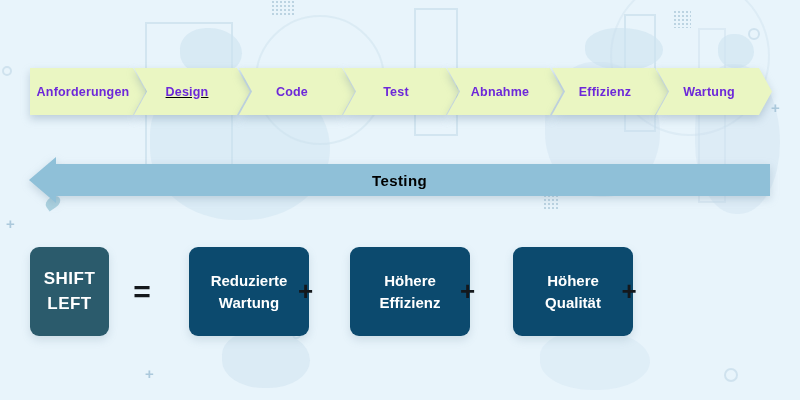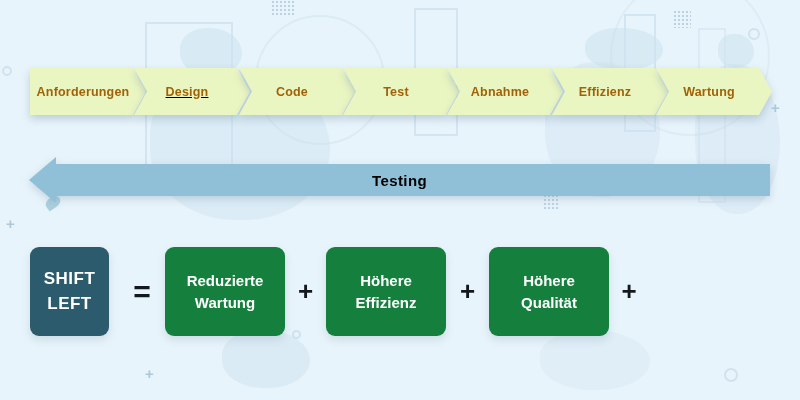--- a/index.html
+++ b/index.html
@@ -24,21 +24,21 @@
   .sliver{ background:rgba(120,180,200,.55); border-radius:50% 50% 50% 0; transform:rotate(-35deg); }
 
   
   .chev-wrap{ position:absolute; top:68px; width:116px; height:47px;
               filter:drop-shadow(0 4px 4px rgba(105,135,158,.35)); }
   .chev{
     width:100%; height:100%;
     background:#eaf6c2;
     display:flex; align-items:center; justify-content:center;
     padding-right:10px;
-    font-size:12.5px; font-weight:bold; color:#a16207; letter-spacing:.2px;
+    font-size:12.5px; font-weight:bold; color:#6d28d9; letter-spacing:.2px;
     clip-path:polygon(0 0, calc(100% - 13px) 0, 100% 50%, calc(100% - 13px) 100%, 0 100%, 13px 50%);
     white-space:nowrap;
   }
   .chev.first{
     clip-path:polygon(0 0, calc(100% - 13px) 0, 100% 50%, calc(100% - 13px) 100%, 0 100%);
   }
 
   
   .arrow-wrap{ position:absolute; left:29px; top:157px; width:741px; height:46px;
                filter:drop-shadow(0 3px 4px rgba(105,135,158,.3)); }
@@ -52,21 +52,21 @@
 
   
   .eq-box{
     position:absolute; top:247px; height:89px; border-radius:9px;
     display:flex; flex-direction:column; align-items:center; justify-content:center;
     text-align:center; color:#ffffff; font-weight:bold;
     box-shadow:0 4px 8px rgba(110,140,160,.22);
   }
   .eq-box .l1,.eq-box .l2{ display:block; line-height:1.45; }
   .lhs-box{ left:30px; width:79px; background:#2b5b6c; font-size:17px; letter-spacing:.5px; }
-  .benefit{ background:#15803d; font-size:15px; }
+  .benefit{ background:#0c4a6e; font-size:15px;margin-left:24px; }
   .b1{ left:165px; width:120px; }
   .b2{ left:326px; width:120px; }
   .b3{ left:489px; width:120px; }
   .b4{ left:649px; width:121px; }
   .operator{
     position:absolute; top:247px; height:89px;
     display:flex; align-items:center; justify-content:center;
     color:#14181c; font-weight:bold;
   }
   .op-eq{ left:119px; width:46px; font-size:30px; }

